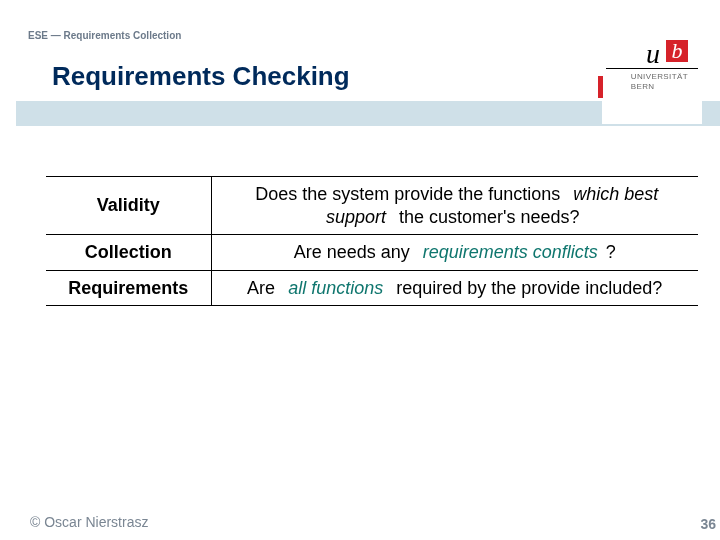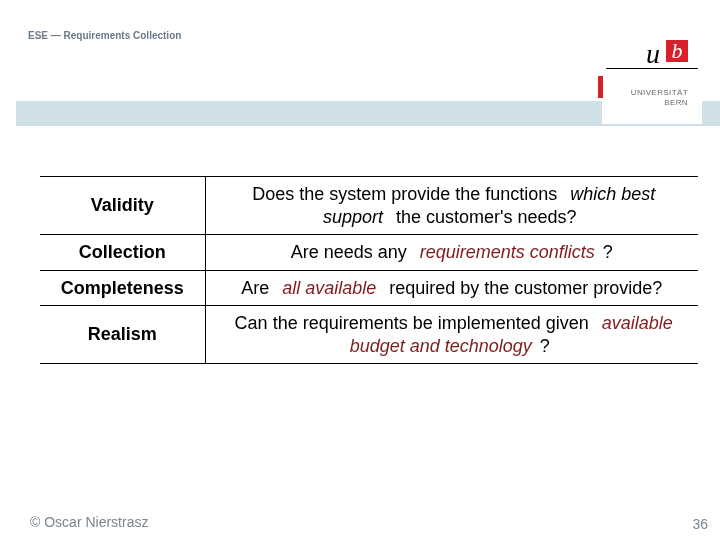--- a/index.html
+++ b/index.html
@@ -6,40 +6,41 @@
   html, body { width: 720px; height: 540px; font-family: Arial, Helvetica, sans-serif; background: #fff; position: relative; }
   .header-region { position: absolute; top: 0; left: 0; right: 0; height: 110px; }
   .breadcrumb { position: absolute; top: 14px; left: 12px; font-size: 10px; color: #6c7a8a; font-weight: bold; }
   .title { position: absolute; top: 45px; left: 36px; font-size: 26px; font-weight: bold; color: #002a5b; }
   .band { position: absolute; top: 85px; left: 0; right: 0; height: 25px; background: #cfe0e8; }
   .logo { position: absolute; top: 8px; right: 18px; width: 100px; height: 100px; background: #fff; z-index: 5; }
   .logo-ub { position: absolute; top: 8px; right: 6px; display: flex; align-items: flex-start; }
   .logo-u { font-family: "Times New Roman", serif; font-style: italic; font-size: 28px; color: #000; line-height: 1; }
   .logo-b { display: inline-block; background: #d6222a; color: #fff; font-family: "Times New Roman", serif; font-style: italic; font-size: 22px; width: 22px; height: 22px; text-align: center; line-height: 22px; margin-left: 2px; margin-top: 4px; }
   .logo-bar { position: absolute; top: 40px; left: 0; right: 0; height: 1px; background: #000; }
-  .logo-text { position: absolute; top: 60px; right: 6px; font-size: 8px; color: #6a6a6a; text-align: right; line-height: 1.2; letter-spacing: 0.4px; }
+  .logo-text { position: absolute; top: 44px; right: 6px; font-size: 8px; color: #6a6a6a; text-align: left; line-height: 1.2; letter-spacing: 0.4px; }
   .logo-red-stripe { position: absolute; top: 48px; left: -8px; width: 5px; height: 22px; background: #d6222a; }
 
-  .table-wrap { position: absolute; top: 160px; left: 24px; right: 30px; }
+  .table-wrap { position: absolute; top: 160px; left: 30px; right: 30px; }
   table { width: 100%; border-collapse: collapse; }
   td { padding: 6px 10px; vertical-align: middle; font-size: 18px; line-height: 1.25; color: #000; }
   td.term { width: 165px; text-align: center; font-weight: bold; vertical-align: middle; }
   tr { border-top: 1.5px solid #000; border-bottom: 1.5px solid #000; }
   td + td { border-left: 1.5px solid #000; text-align: center; }
-  .em-red { color: #7f1d1d; font-style: italic; }
+  .em-red { color: #0f766e; font-style: italic; }
   .em-plain { font-style: italic; }
 
   .footer-left { position: absolute; bottom: 14px; left: 18px; font-size: 14px; color: #7a8693; }
-  .footer-right { position: absolute; bottom: 12px; right: 16px; font-size: 14px; color: #7a8693; }
+  .footer-right { position: absolute; bottom: 12px; right: 8px; font-size: 14px; color: #7a8693; font-weight: bold; }
 </style>
 </head>
 <body>
 
 <div class="header-region">
   <div class="breadcrumb">ESE — Requirements Collection</div>
+  <div class="title">Requirements Checking</div>
   <div class="band"></div>
   <div class="logo">
     <div class="logo-ub">
       <span class="logo-u">u</span>
       <span class="logo-b">b</span>
     </div>
     <div class="logo-bar"></div>
     <div class="logo-red-stripe"></div>
     <div class="logo-text">
       <span>UNIVERSITÄT</span><br>
@@ -53,25 +54,21 @@
     <tbody id="rows">
         <tr>
           <td class="term">Validity</td>
           <td><span>Does the system provide the functions </span><span class="em-plain">which best support</span><span> the customer's needs?</span></td>
         </tr>
         <tr>
           <td class="term">Collection</td>
           <td><span>Are needs any </span><span class="em-red">requirements conflicts</span><span>?</span></td>
         </tr>
         <tr>
-          <td class="term">Completeness</td>
-          <td><span>Are </span><span class="em-red">all available</span><span> required by the customer provide?</span></td>
-        </tr>
-        <tr>
-          <td class="term">Realism</td>
-          <td><span>Can the requirements be implemented given </span><span class="em-red">available budget and technology</span><span>?</span></td>
+          <td class="term">Requirements</td>
+          <td><span>Are </span><span class="em-red">all functions</span><span> required by the provide included?</span></td>
         </tr>
       </tbody>
   </table>
 </div>
 
 <div class="footer-left">© Oscar Nierstrasz</div>
 <div class="footer-right">36</div>
 
 </body></html>

